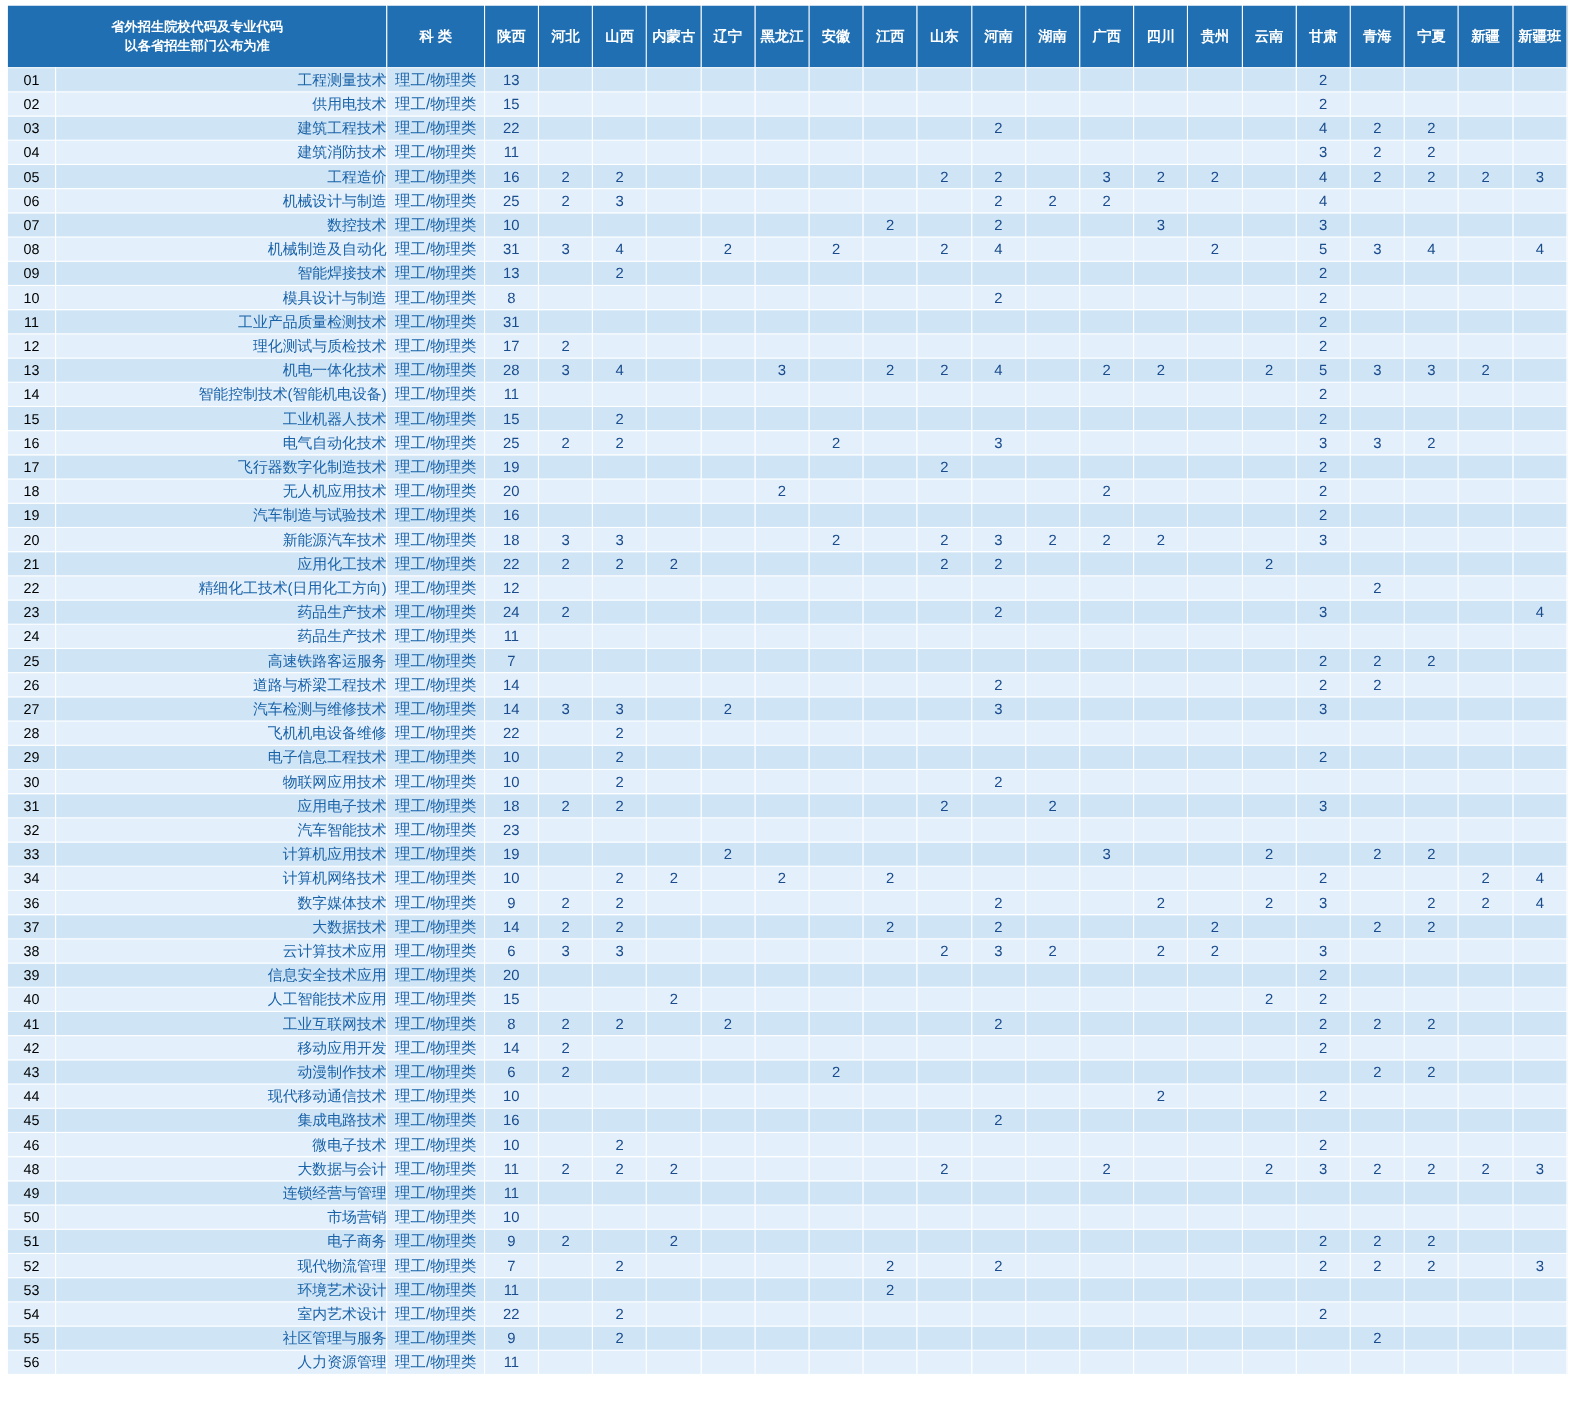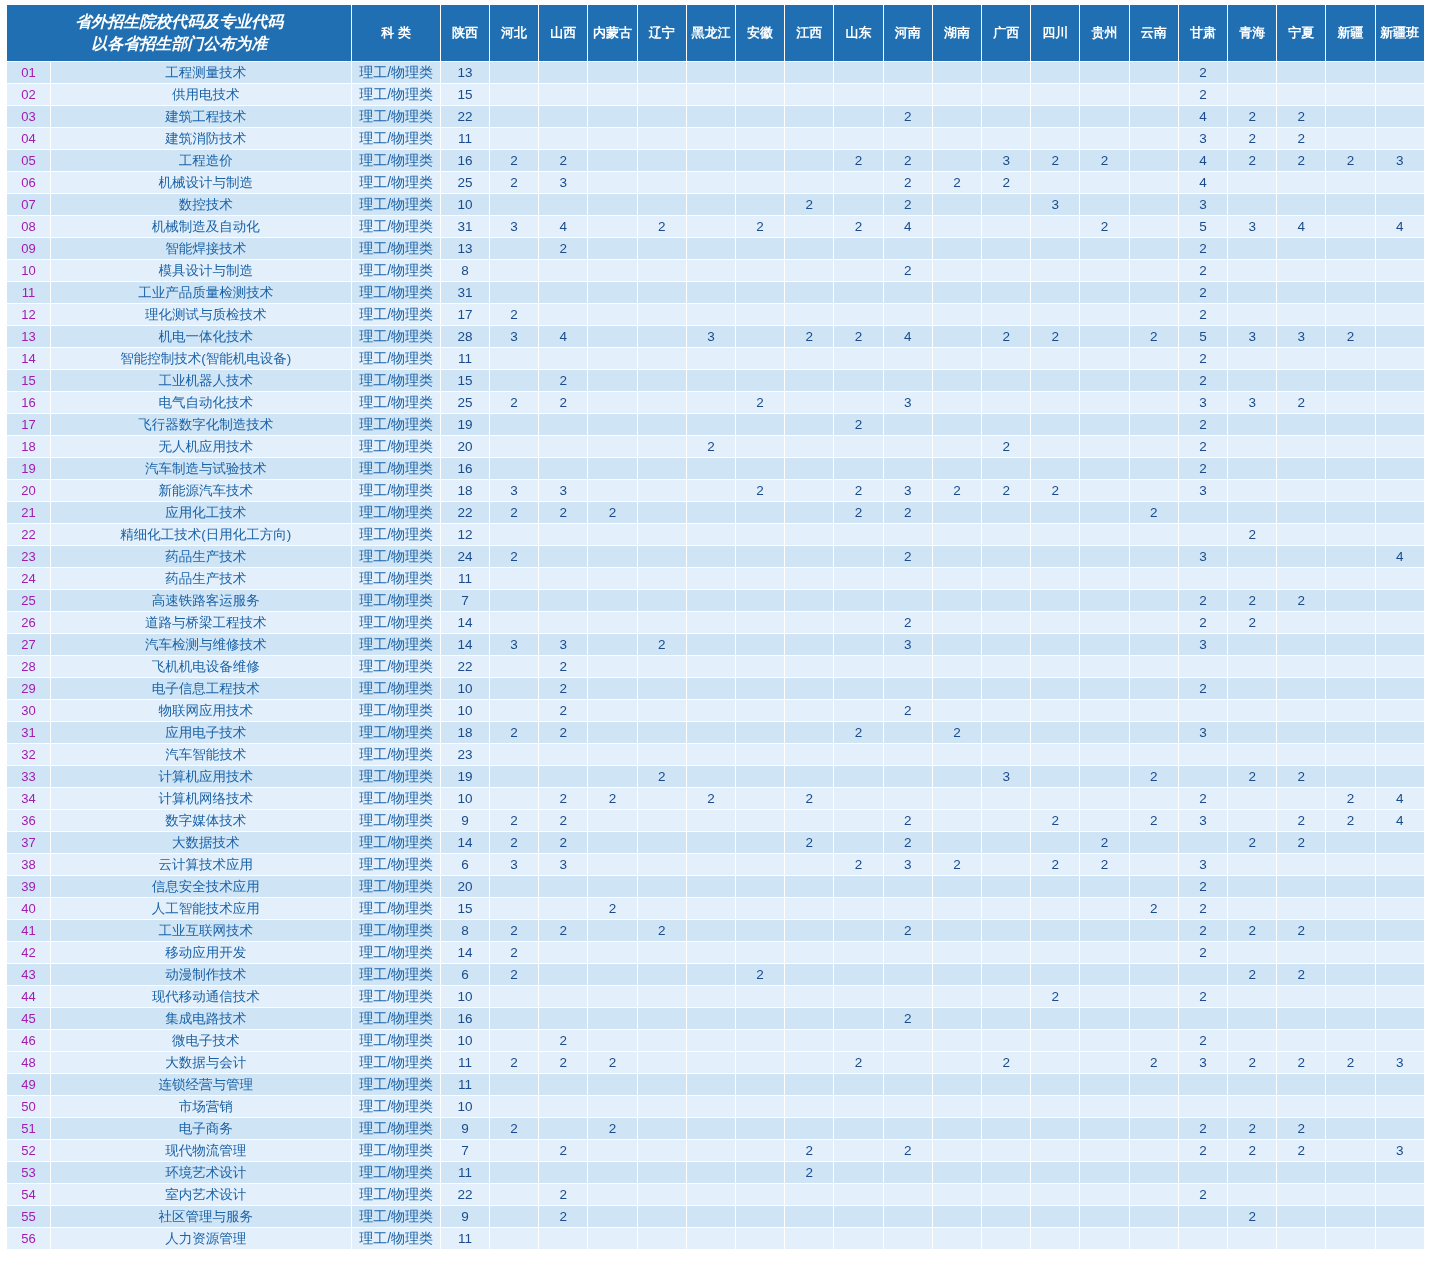--- a/index.html
+++ b/index.html
@@ -1,24 +1,24 @@
 <!DOCTYPE html>
 <html><head>
 <meta charset="utf-8">
 <style>
   html,body{margin:0;padding:0;background:#ffffff;}
   body{font-family:"Liberation Sans","DejaVu Sans",sans-serif;}
   #wrap{width:1431px;box-sizing:border-box;padding:4px 6px 6px 6px;}
   table{border-collapse:collapse;width:1419px;table-layout:fixed;}
   th,td{border:1px solid #ffffff;text-align:center;vertical-align:middle;font-size:13px;color:#1a4b8c;}
   thead th{background:#1f6fb2;color:#ffffff;font-weight:bold;font-size:13px;line-height:1.15;height:52px;padding:2px 1px;}
-  thead th.titlecell{font-size:16px;line-height:1.4;font-style:italic;}
+  thead th.titlecell{font-size:12px;line-height:1.4;}
   tbody tr td{height:21px;padding:0;}
-  td.code{width:44px;background:#cfe5f6;color:#a21caf;font-size:13px;}
-  td.major{width:300px;text-align:center;padding-left:9px;background:#cfe5f6;color:#1a62a8;font-size:13.5px;}
+  td.code{width:44px;background:#cfe5f6;color:#000000;font-size:13px;}
+  td.major{width:300px;text-align:right;padding-left:9px;background:#cfe5f6;color:#1a62a8;font-size:13.5px;}
   td.kelei{width:88px;background:#cfe5f6;color:#1a62a8;font-size:14px;}
   td.num{font-size:13.5px;}
   
   tr.odd td.num{background:#cfe5f6;}
   tr.even td.num{background:#e3f0fb;}
   tr.even td.code,tr.even td.major,tr.even td.kelei{background:#e3f0fb;}
   tr.odd td.code,tr.odd td.major,tr.odd td.kelei{background:#cfe5f6;}
 </style>
 </head>
 <body>

